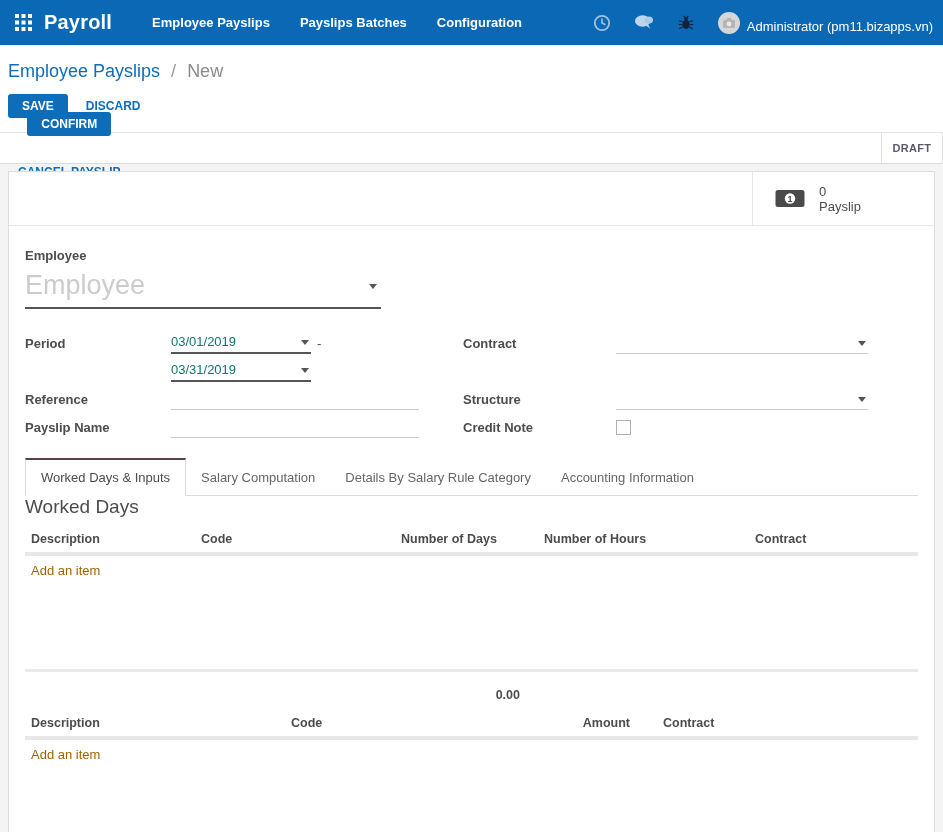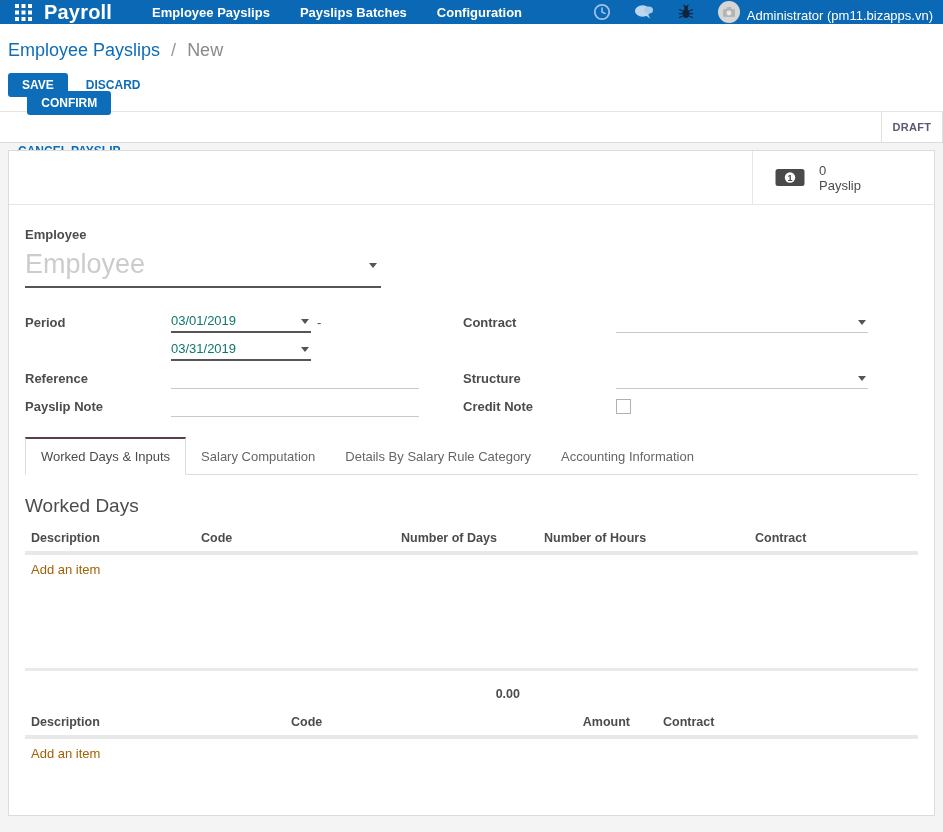--- a/index.html
+++ b/index.html
@@ -1,19 +1,19 @@
 <!DOCTYPE html>
 <html><head>
 <meta charset="utf-8">
 <style>
   * { margin:0; padding:0; box-sizing:border-box; }
   html,body { width:943px; height:832px; font-family:"Liberation Sans", sans-serif; background:#f4f4f4; overflow:hidden; }
 
   
-  .navbar { height:24px; background:#0a68b4; display:flex; align-items:center; color:#fff; padding:0 10px; }
+  .navbar { height:45px; background:#0a68b4; display:flex; align-items:center; color:#fff; padding:0 10px; }
   .apps-btn { width:26px; height:26px; display:flex; align-items:center; justify-content:center; cursor:pointer; margin-right:8px; }
   .brand { font-size:20px; font-weight:bold; letter-spacing:.2px; margin-right:40px; cursor:pointer; }
   .nav-menu { display:flex; gap:30px; font-size:13px; font-weight:bold; }
   .nav-menu .menu-item { cursor:pointer; }
   .nav-right { margin-left:auto; display:flex; align-items:center; gap:22px; }
   .nav-icon { width:20px; height:20px; display:flex; align-items:center; justify-content:center; cursor:pointer; }
   .user-menu { display:flex; align-items:flex-end; gap:7px; font-size:13px; cursor:pointer; }
   .avatar { width:22px; height:22px; border-radius:50%; background:#d6d6d6; display:flex; align-items:center; justify-content:center; overflow:hidden; }
 
   
@@ -67,21 +67,21 @@
   .m2o-inp { width:252px; }
   .dash { font-size:13px; color:#4c4c4c; margin-left:6px; }
   .checkbox { width:15px; height:15px; border:1px solid #b0b0b0; background:#fff; cursor:pointer; }
 
   
   .tabs { display:flex; margin-top:18px; border-bottom:1px solid #dcdcdc; height:37px; align-items:flex-end; }
   .tab { font-size:13px; color:#666; padding:10px 15px; cursor:pointer; }
   .tab.active { background:#fff; color:#4c4c4c; border:1px solid #dcdcdc; border-bottom:1px solid #fff; border-top:2px solid #5b3d52; margin-bottom:-1px; }
 
   
-  .section-title { font-size:19px; color:#4c4c4c; margin-top:20px; }
+  .section-title { font-size:19px; color:#4c4c4c; }
   .list-header { display:flex; margin-top:14px; font-size:12.5px; font-weight:bold; color:#4c4c4c; }
   .hband { height:4px; background:#e8e8e8; margin-top:6px; }
   .add-item { font-size:13px; color:#a16207; cursor:pointer; padding:7px 6px; display:inline-block; }
 
   .wd-desc { flex:0 0 170px; padding-left:6px; }
   .wd-code { flex:0 0 200px; padding-left:6px; }
   .wd-days { flex:0 0 125px; padding-left:6px; }
   .wd-hours { flex:0 0 190px; padding-left:24px; }
   .wd-contract { flex:1; padding-left:45px; }
 
@@ -230,21 +230,21 @@
               <span class="caret"></span>
             </span>
           </div>
           <div class="frow">
             <span class="field-label">Reference</span>
             <span class="inp optional wide-inp">
               <input type="text" value="" style="">
             </span>
           </div>
           <div class="frow">
-            <span class="field-label">Payslip Note</span>
+            <span class="field-label">Payslip Name</span>
             <span class="inp optional wide-inp">
               <input type="text" value="" style="">
             </span>
           </div>
         </div>
 
         <div class="col-right">
           <div class="frow">
             <span class="field-label">Contract</span>
             <span class="inp optional m2o-inp">

